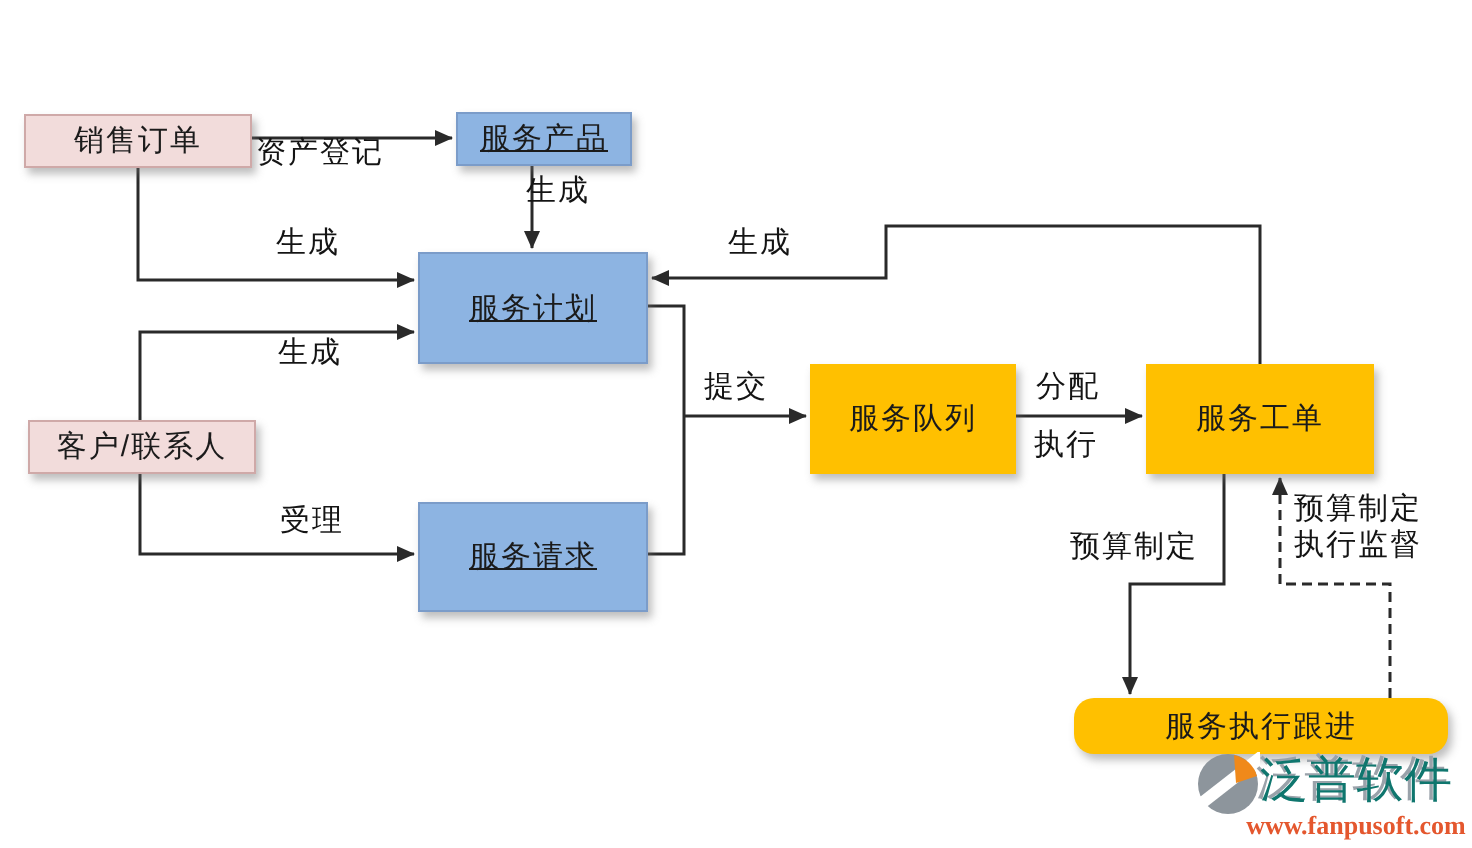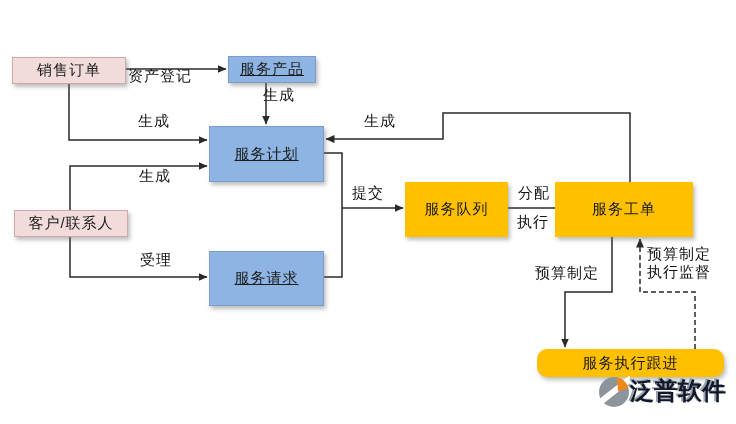--- a/index.html
+++ b/index.html
@@ -19,21 +19,21 @@
 
   .edge-label{
     position:absolute;font-size:15px;color:#141414;white-space:nowrap;
     letter-spacing:1px;
   }
 
   #brand{position:absolute;left:598px;top:376px;width:135px;}
   #brand-row{display:flex;align-items:flex-start;}
   #brand-icon{width:32px;height:32px;flex:0 0 auto;}
   #brand-text{
-    font-size:24px;font-weight:bold;color:#0f172a;line-height:30px;
+    font-size:24px;font-weight:normal;color:#0f766e;line-height:30px;
     letter-spacing:0px;white-space:nowrap;
     text-shadow:-2px -1px 0 #9aa2aa;
   }
   #brand-url{
     font-family:"Liberation Serif","DejaVu Serif",serif;
     font-size:13px;font-weight:bold;color:#E4572E;white-space:nowrap;
     margin-top:-3px;text-align:center;width:110px;margin-left:25px;
   }
 </style>
 </head>
@@ -72,21 +72,21 @@
       <path d="M695 349 L695 292 L640 292 L640 239" stroke-dasharray="5 3" marker-end="url(#arr)"></path>
     </g>
   </svg>
 
   <div class="node pink" style="left:12px;  top:57px;  width:114px; height:27px;">销售订单</div>
   <div class="node blue" style="left:228px; top:56px;  width:88px;  height:27px;">服务产品</div>
   <div class="node blue" style="left:209px; top:126px; width:115px; height:56px;">服务计划</div>
   <div class="node pink" style="left:14px;  top:210px; width:114px; height:27px;text-align:right;">客户/联系人</div>
   <div class="node blue" style="left:209px; top:251px; width:115px; height:55px;">服务请求</div>
   <div class="node orange" style="left:405px; top:182px; width:103px; height:55px;">服务队列</div>
-  <div class="node orange" style="left:555px; top:182px; width:138px; height:55px;">服务工单</div>
+  <div class="node orange" style="left:573px; top:182px; width:114px; height:55px;">服务工单</div>
   <div class="node orange" style="left:537px; top:349px; width:187px; height:28px;border-radius:10px;">服务执行跟进</div>
 
   <span class="edge-label" style="left:128px;top:41px;margin-top:26px;">资产登记</span>
   <span class="edge-label" style="left:263px;top:86px;">生成</span>
   <span class="edge-label" style="left:138px;top:112px;">生成</span>
   <span class="edge-label" style="left:364px;top:112px;">生成</span>
   <span class="edge-label" style="left:139px;top:167px;">生成</span>
   <span class="edge-label" style="left:140px;top:251px;">受理</span>
   <span class="edge-label" style="left:352px;top:184px;">提交</span>
   <span class="edge-label" style="left:518px;top:184px;">分配</span>
@@ -97,15 +97,16 @@
 
   <div id="brand">
     <div id="brand-row">
       <svg id="brand-icon" viewBox="0 0 32 32" xmlns="http://www.w3.org/2000/svg">
         <circle cx="16" cy="16" r="15" fill="#8d959c"></circle>
         <rect x="-8" y="12.5" width="48" height="6" fill="#ffffff" transform="rotate(-38 16 16)"></rect>
         <path d="M19 1.5 a15 15 0 0 1 11.5 10.5 l-10.5 3.5 z" fill="#F0891A"></path>
       </svg>
       <div id="brand-text">泛普软件</div>
     </div>
+    <div id="brand-url">www.fanpusoft.com</div>
   </div>
 
 </div>
 
 </body></html>

